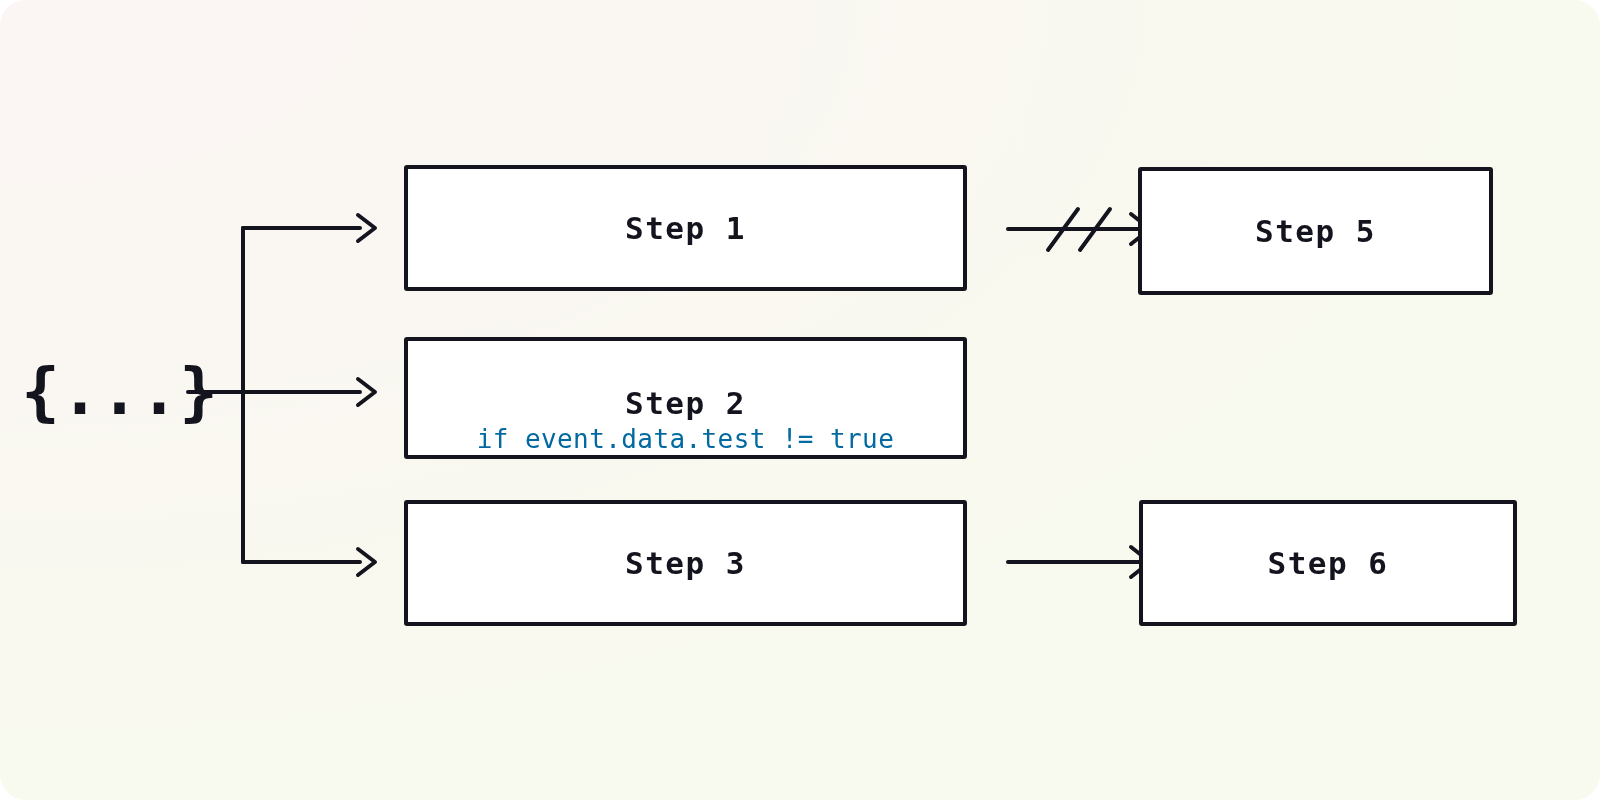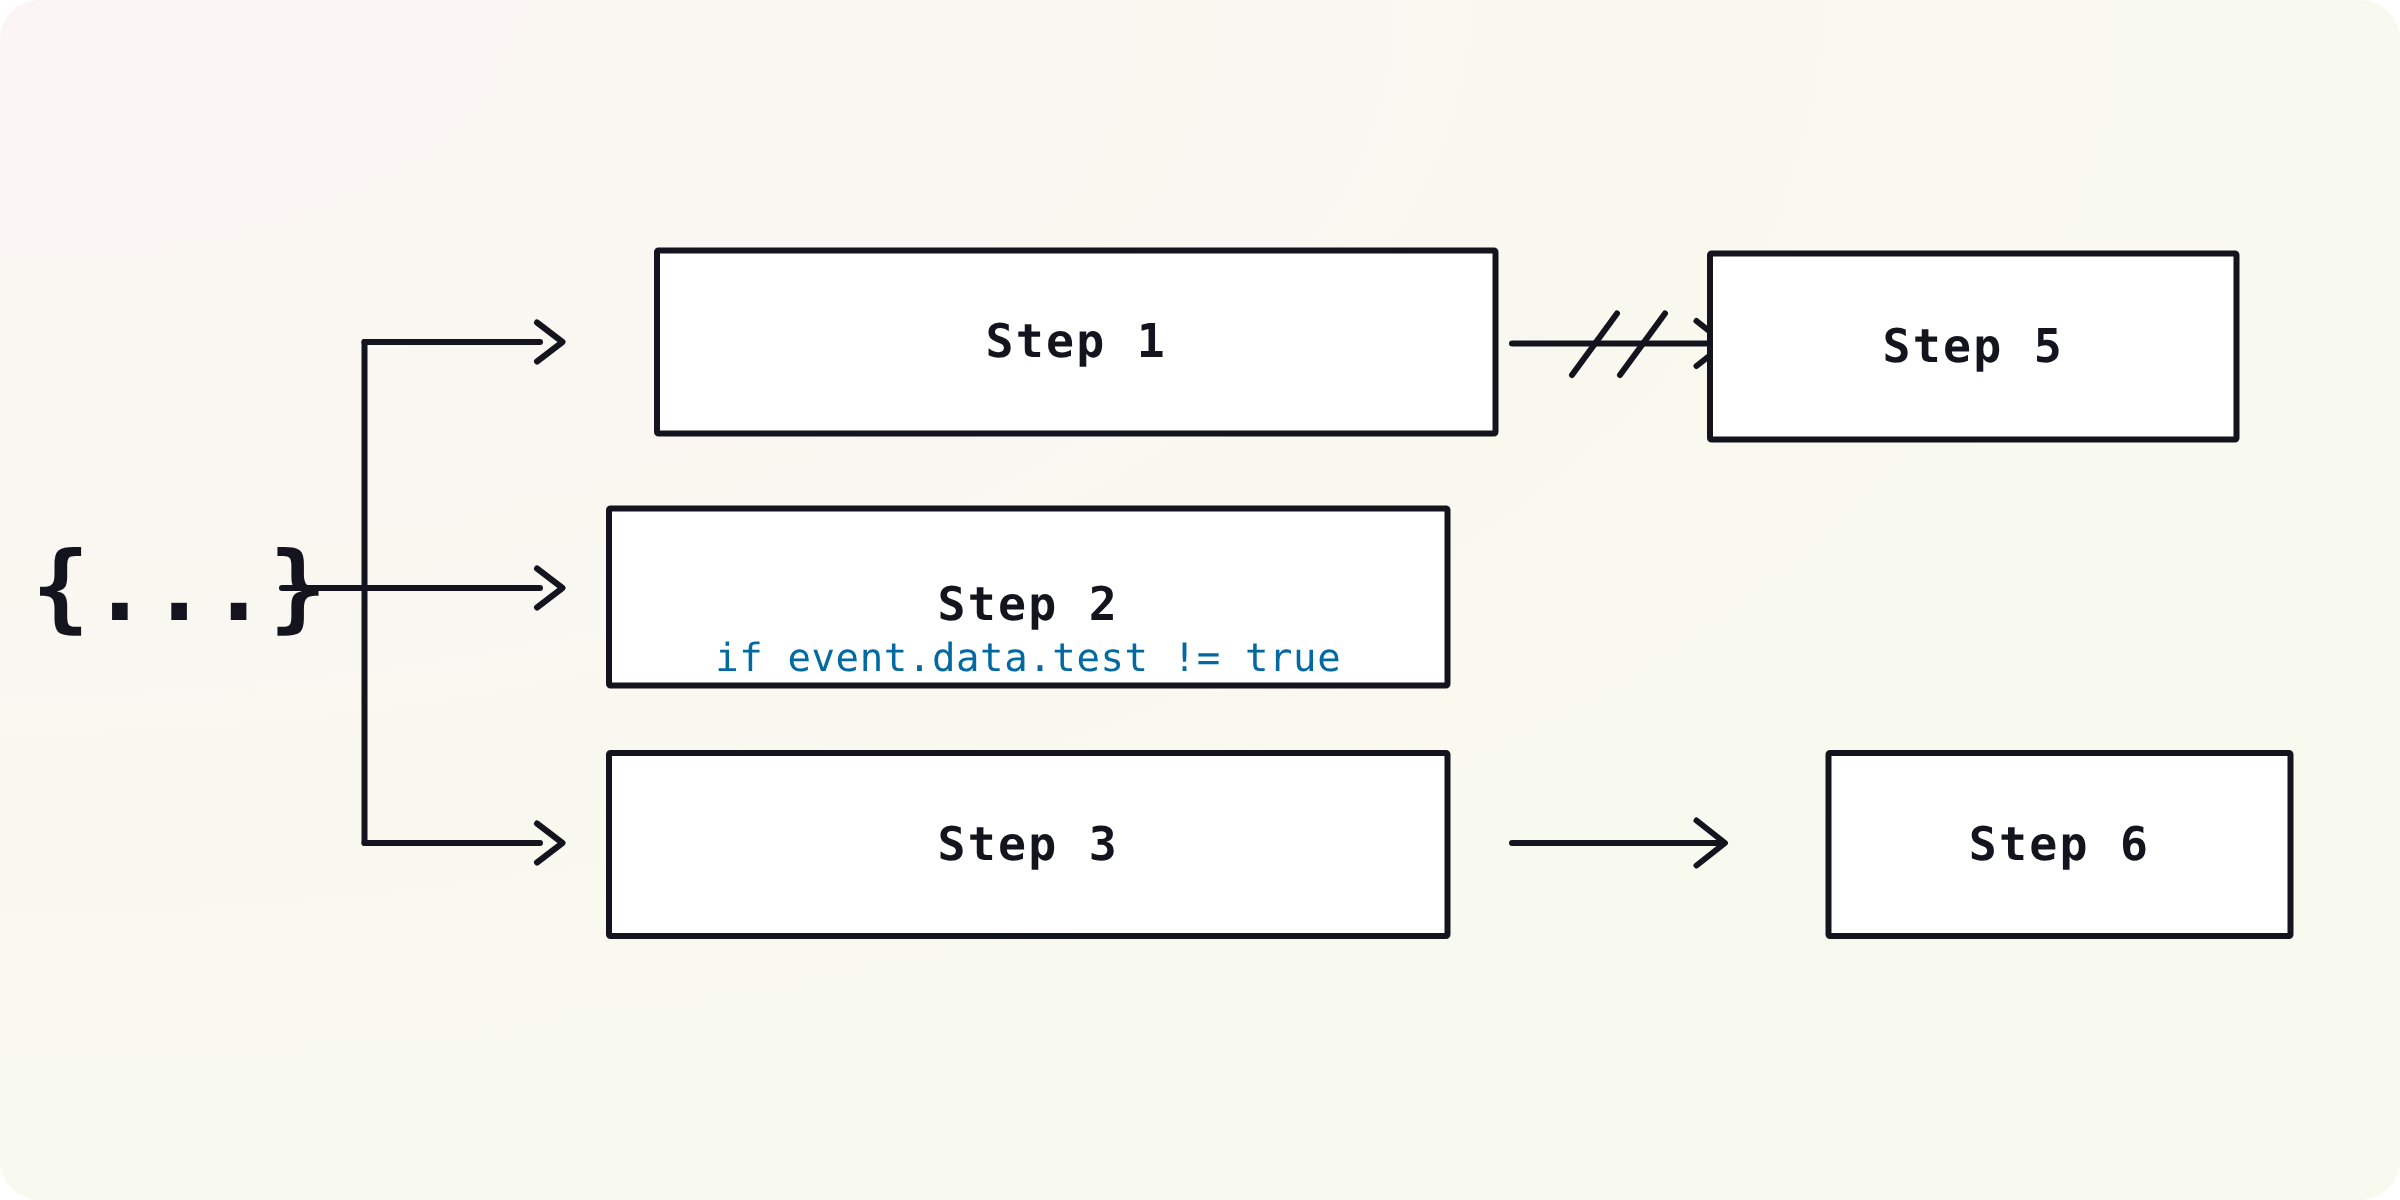--- a/index.html
+++ b/index.html
@@ -103,34 +103,34 @@
       <path d="M 1080 250 L 1110 209"></path>
       <path d="M 1131 214 L 1150 229 L 1131 244"></path>
 
       <path d="M 1008 562 L 1148 562"></path>
       <path d="M 1131 547 L 1150 562 L 1131 577"></path>
     </g>
   </svg>
 
   <div id="source-node">{...}</div>
 
-  <div class="node" style="left:404px; top:165px; width:563px; height:126px;margin-left:32px;">
+  <div class="node" style="left:404px; top:165px; width:563px; height:126px;">
     <div class="node-title">Step 1</div>
   </div>
 
   <div class="node has-sub" style="left:404px; top:337px; width:563px; height:122px;justify-content:flex-end;">
     <div class="node-title">Step 2</div>
     <div class="node-sub">if event.data.test != true</div>
   </div>
 
   <div class="node" style="left:404px; top:500px; width:563px; height:126px;">
     <div class="node-title">Step 3</div>
   </div>
 
   <div class="node" style="left:1138px; top:167px; width:355px; height:128px;">
     <div class="node-title">Step 5</div>
   </div>
 
-  <div class="node" style="left:1217px; top:500px; width:312px; height:126px;">
+  <div class="node" style="left:1139px; top:500px; width:378px; height:126px;">
     <div class="node-title">Step 6</div>
   </div>
 
 </div>
 
 </body></html>

